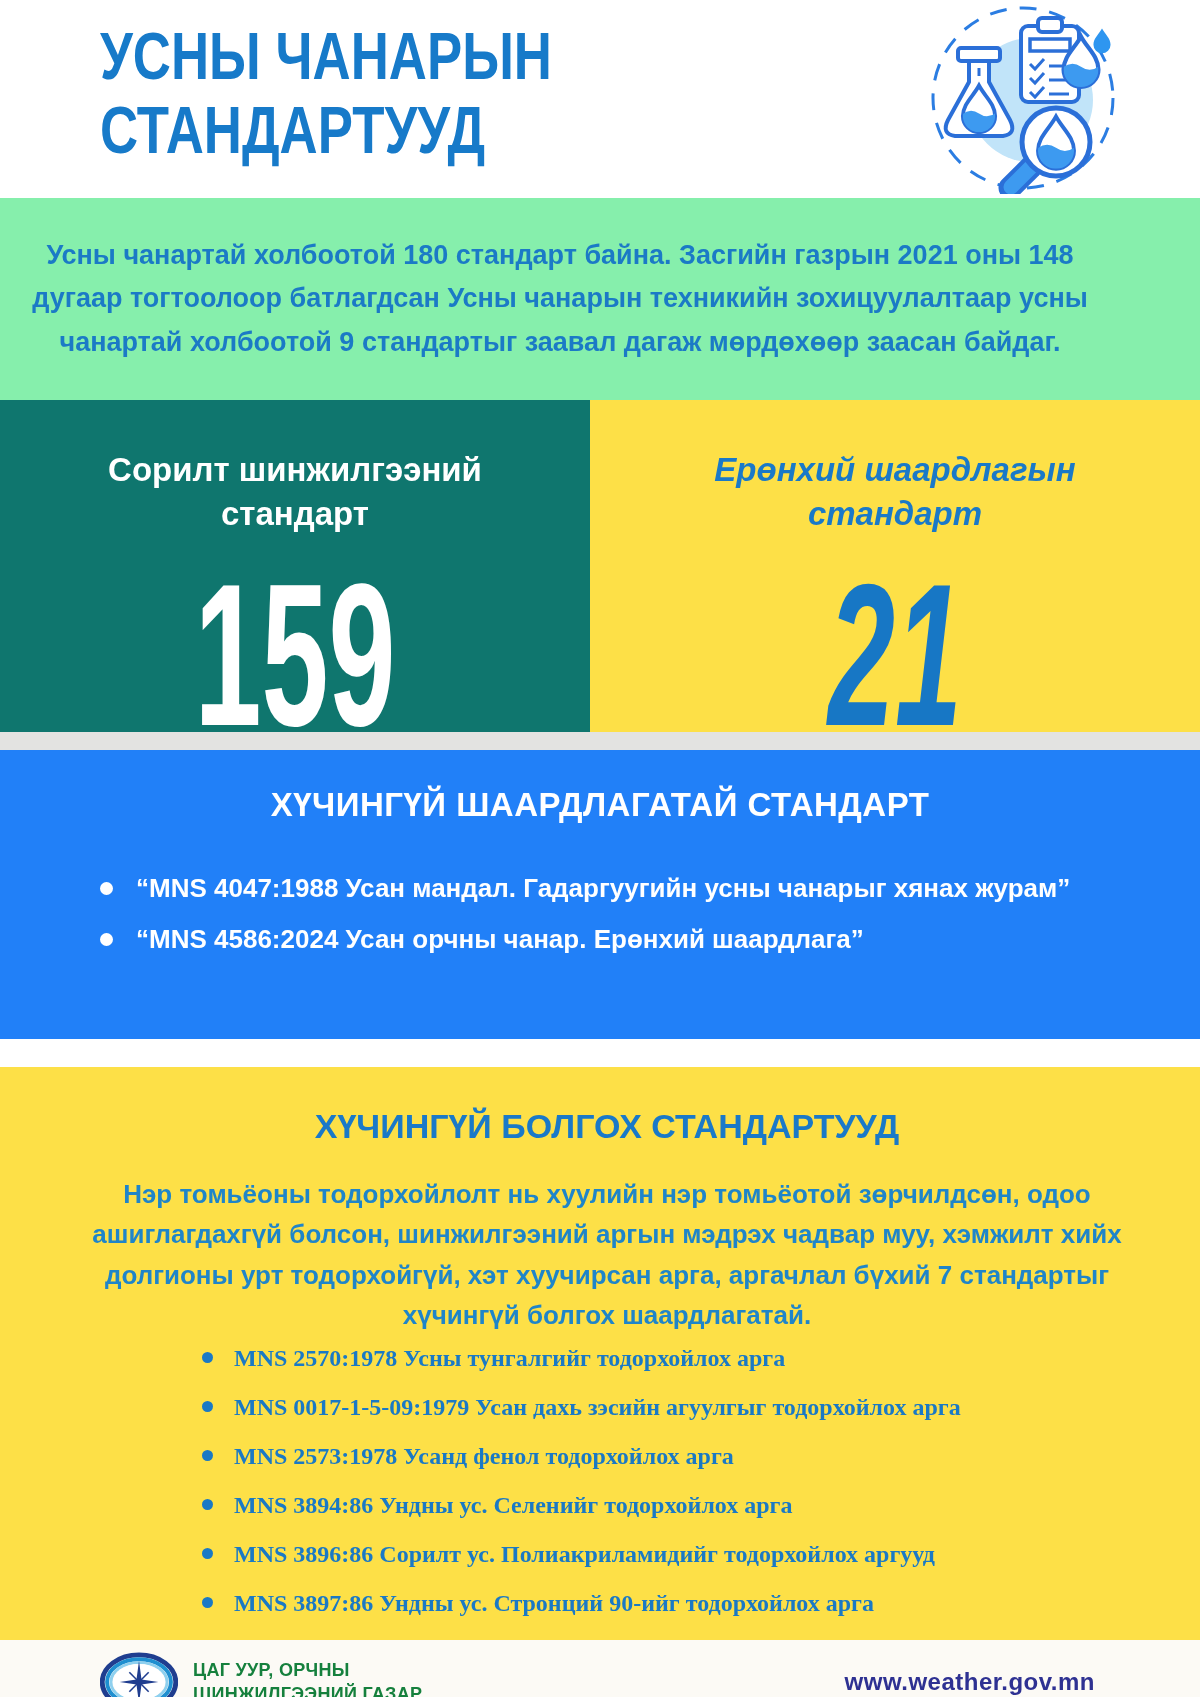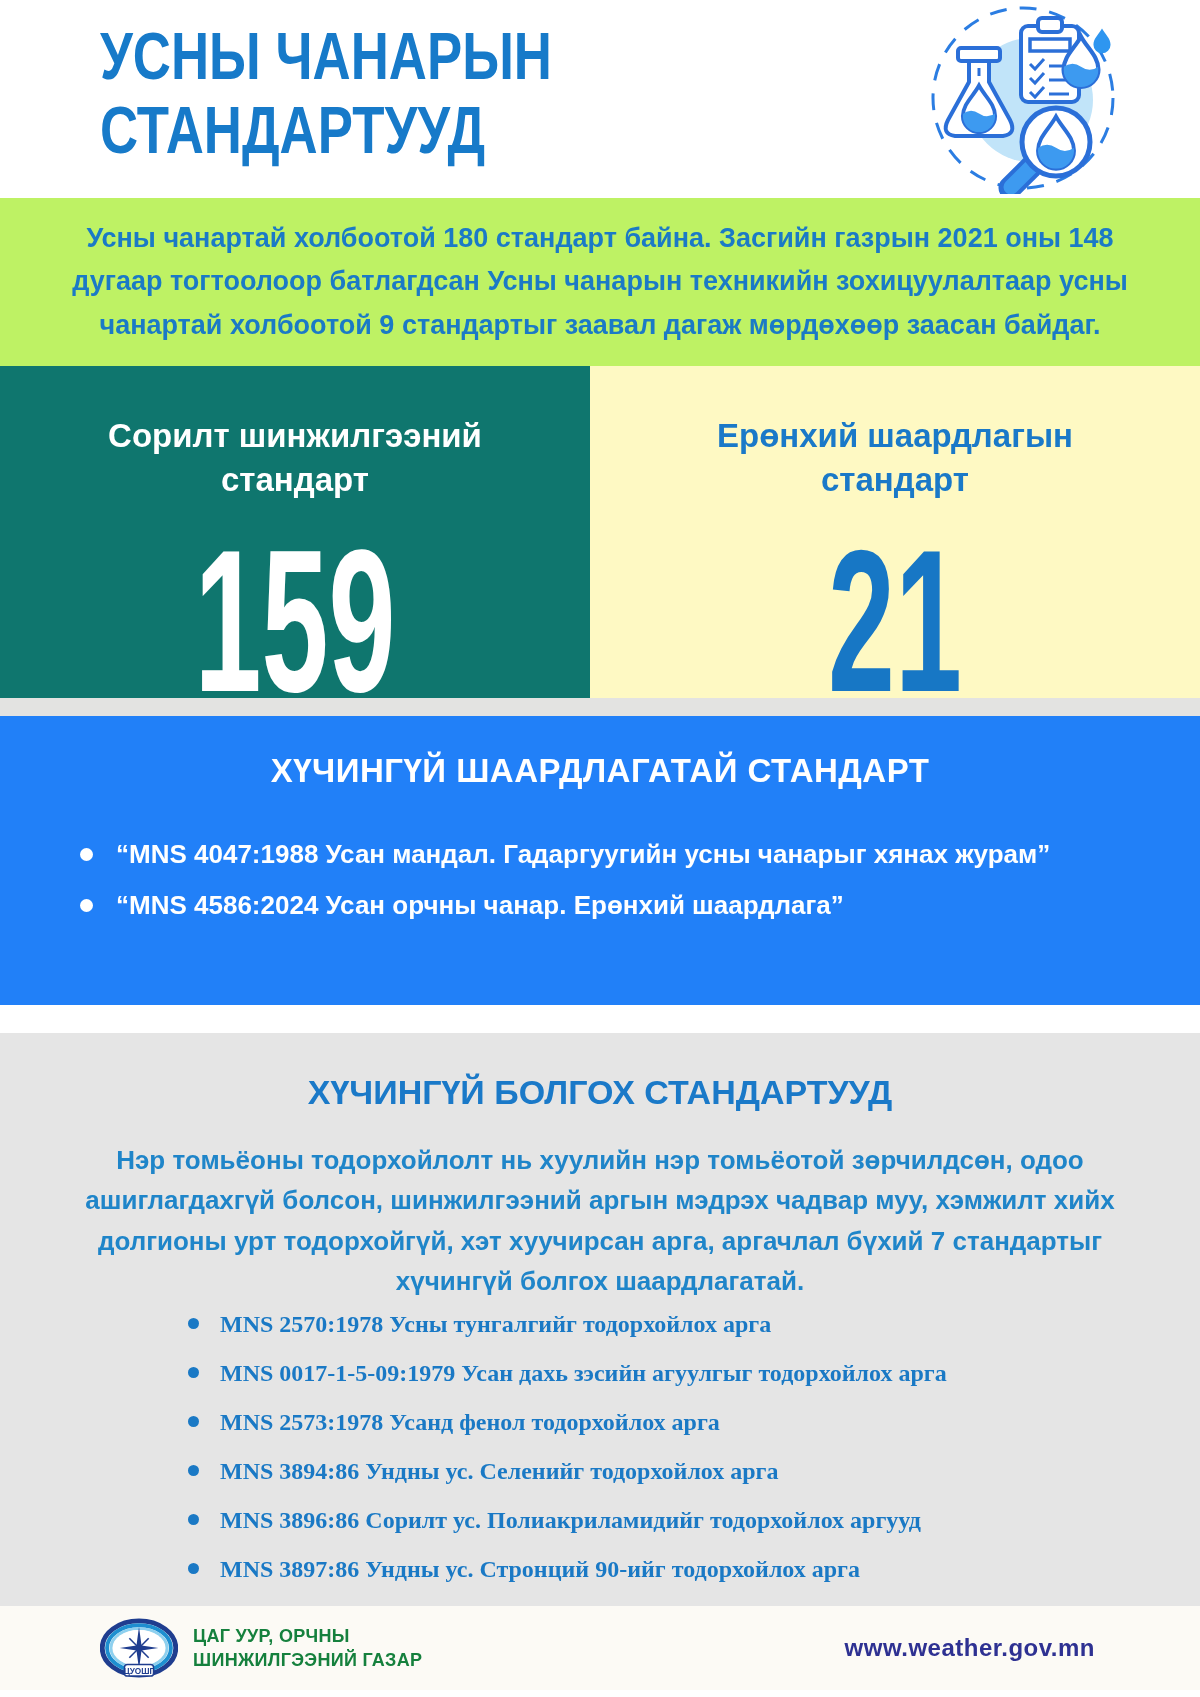--- a/index.html
+++ b/index.html
@@ -17,59 +17,59 @@
   .title {
     position:absolute; left:100px; top:20px;
     font-size:66px; line-height:1.12; color:#177ac9;
     transform:scaleX(0.8); transform-origin:left top;
     letter-spacing:0;
   }
   .hero { position:absolute; left:918px; top:2px; width:210px; height:192px; }
 
   
   .intro {
-    height:168px; background:#bef264;
-    display:flex; align-items:center; justify-content:center;
+    height:202px; background:#86efac;
+    display:flex; align-items:center; justify-content:flex-start;
   }
   .intro p {
     width:1120px; text-align:center;
     font-size:27px; line-height:1.6; color:#1b7ac6;
   }
 
   
   .stats { display:flex; height:332px; }
   .stat { text-align:center; padding-top:48px; }
   .stat-test { width:590px; background:#0f766e; color:#ffffff; }
-  .stat-general { width:610px; background:#fef9c3; color:#1a79c8; }
+  .stat-general { width:610px; background:#fde047; color:#1a79c8;font-style:italic; }
   .stat-label { font-size:33px; line-height:1.32; }
   .stat-value {
     font-size:172px; line-height:1; margin-top:18px;
     transform:scale(0.7,1.18); transform-origin:50% 0;
   }
   .stat-general .stat-value { color:#1777c5; }
 
   .strip { height:18px; background:#e3e3e1; }
 
   
   .renew { height:289px; background:#2180f8; color:#ffffff; }
   .renew h2 { text-align:center; font-size:33px; padding-top:36px; letter-spacing:0.5px; }
-  .renew ul { list-style:none; margin-top:48px; padding-left:80px; }
+  .renew ul { list-style:none; margin-top:48px; padding-left:100px; }
   .renew li {
     position:relative; font-size:26px; line-height:33px;
     margin-bottom:18px; padding-left:36px;
   }
   .renew li::before {
     content:""; position:absolute; left:0; top:10px;
     width:13px; height:13px; border-radius:50%; background:#ffffff;
   }
 
   .gap { height:28px; background:#ffffff; }
 
   
-  .invalid { height:573px; background:#e5e5e5; color:#1a79c8; }
+  .invalid { height:573px; background:#fde047; color:#1a79c8;padding-left:14px; }
   .invalid h2 { text-align:center; font-size:34px; padding-top:40px; }
   .invalid .desc {
     width:1070px; margin:28px auto 0; text-align:center;
     font-size:26px; line-height:1.55; color:#1f85c9;
   }
   .invalid ul { list-style:none; margin-top:8px; padding-left:188px;font-family:Liberation Serif, serif; }
   .invalid li {
     position:relative; font-size:24px; line-height:30px;
     margin-bottom:19px; padding-left:32px; color:#1a79c5;
   }

